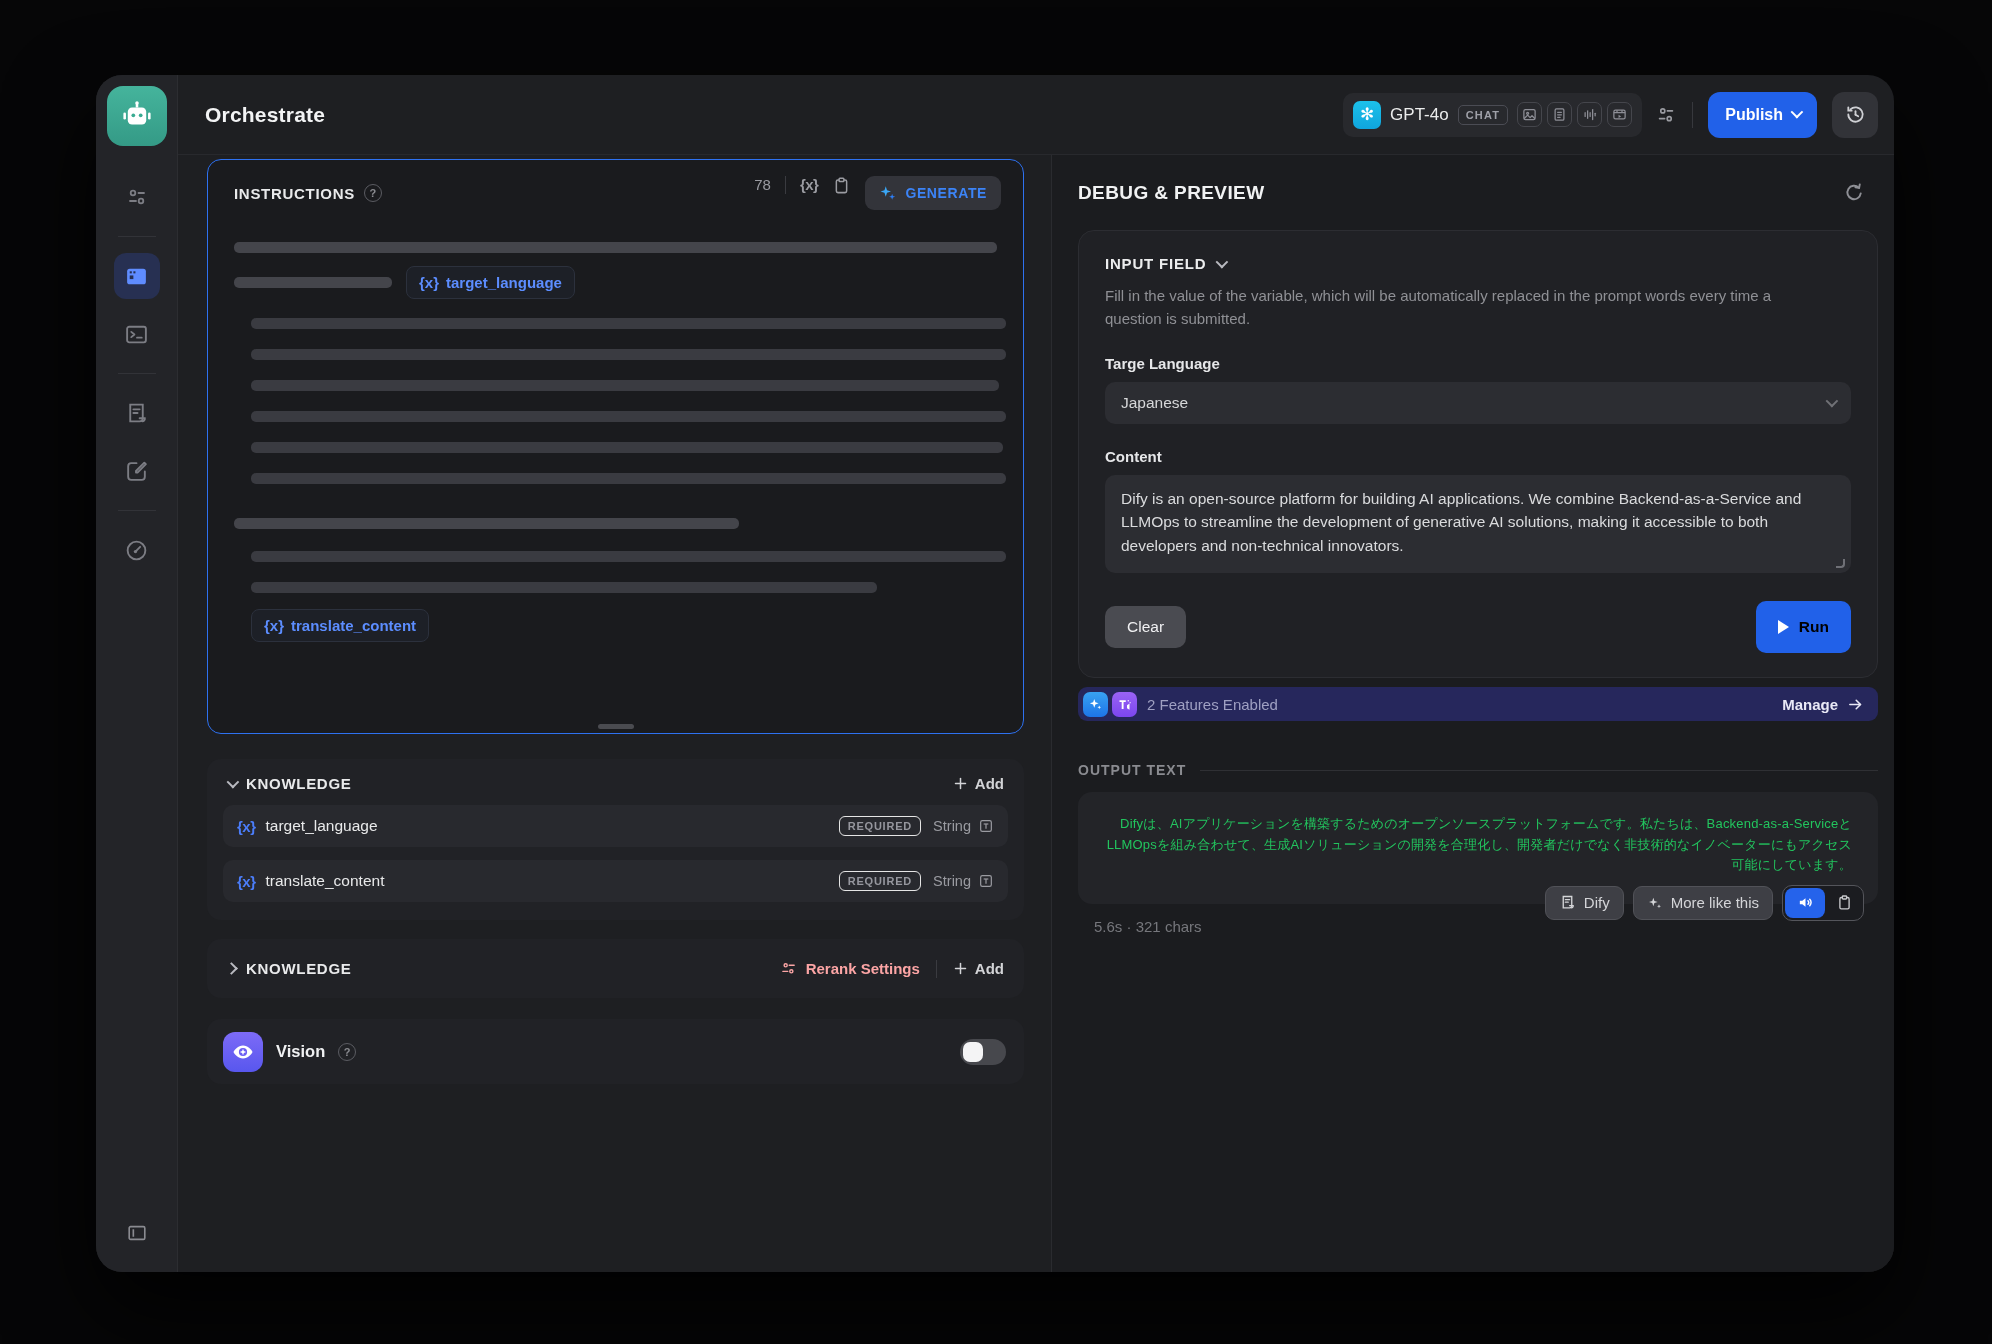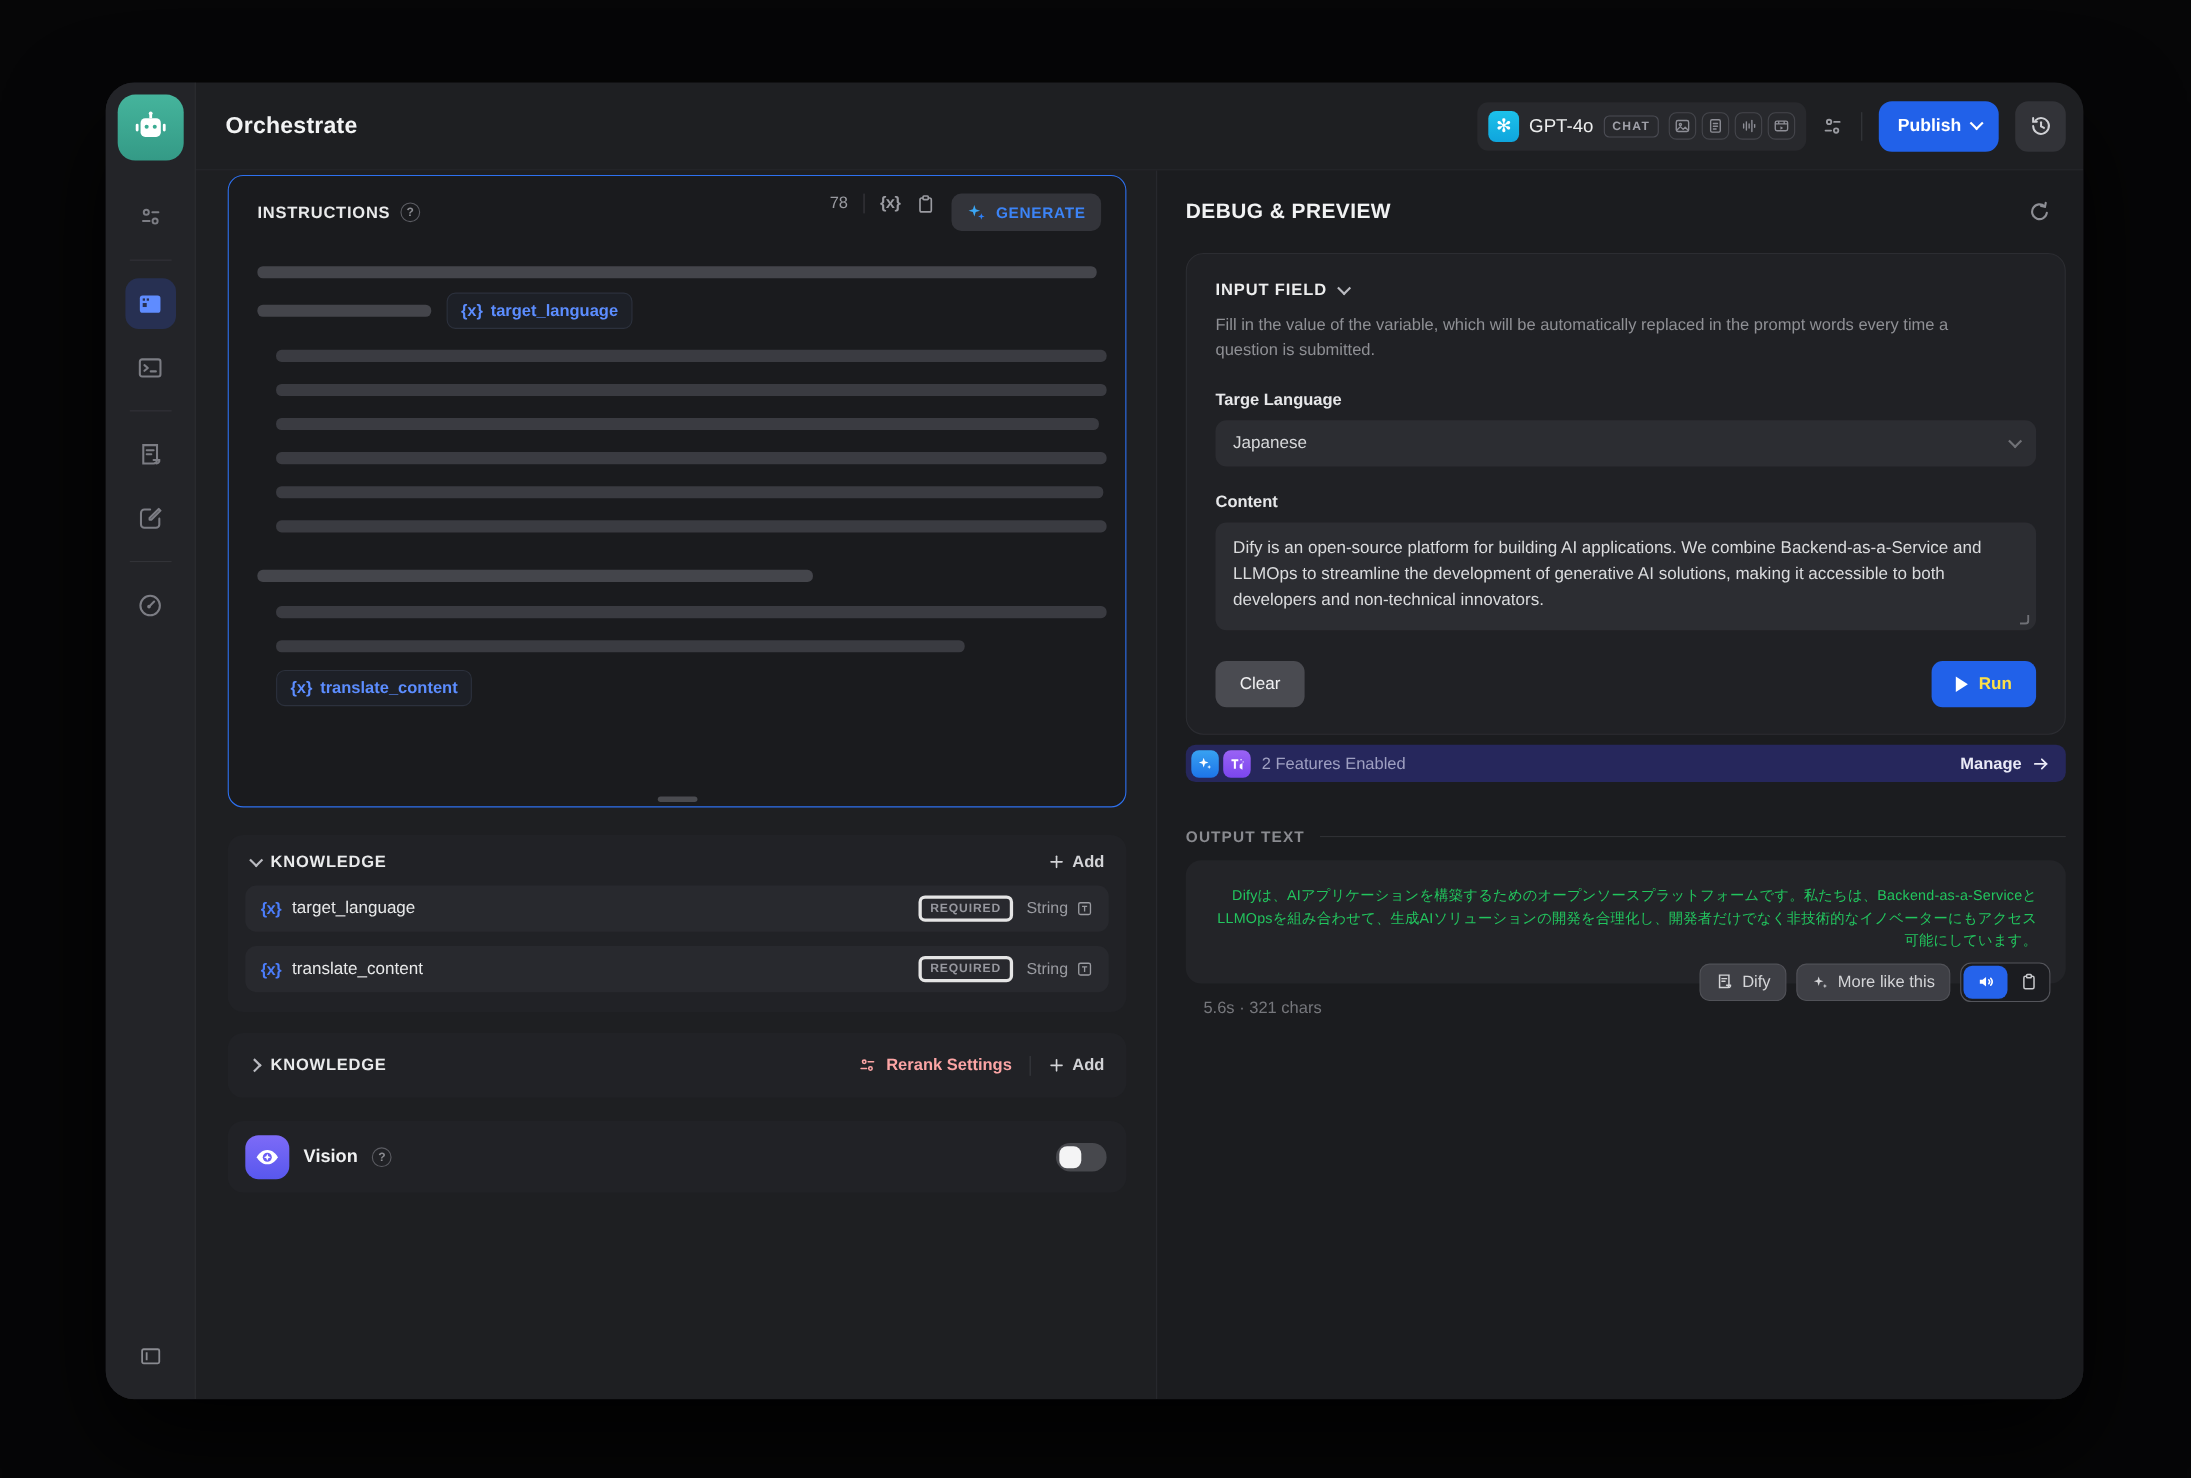--- a/index.html
+++ b/index.html
@@ -58,21 +58,21 @@
   .card{background:#212226;border-radius:14px;}
   .vars{margin-top:25px;padding:16px 16px 18px 16px;}
   .vars-head{display:flex;align-items:center;justify-content:space-between;padding:0 4px;}
   .vars-title{display:flex;align-items:center;gap:10px;color:#b9bac0;}
   .add-btn{display:flex;align-items:center;gap:7px;color:#d3d4d7;font-size:15px;font-weight:600;}
   .var-row{margin-top:13px;height:42px;background:#28292e;border-radius:10px;display:flex;align-items:center;justify-content:space-between;padding:0 14px;}
   .var-left{display:flex;align-items:center;gap:10px;}
   .var-x{color:#4b7dfa;font-size:15px;font-weight:700;letter-spacing:-.5px;}
   .var-name{color:#e8e9ea;font-size:15.5px;}
   .var-right{display:flex;align-items:center;gap:12px;}
-  .req-badge{border:3px solid #e5e5e5;border-radius:6px;color:#96979e;font-size:11px;font-weight:600;letter-spacing:.8px;padding:3px 8px;}
+  .req-badge{border:1px solid #e5e5e5;border-radius:6px;color:#96979e;font-size:11px;font-weight:600;letter-spacing:.8px;padding:3px 8px;}
   .type-wrap{display:flex;align-items:center;gap:7px;color:#9a9ba1;font-size:14.5px;}
   .knowledge{margin-top:19px;height:59px;display:flex;align-items:center;justify-content:space-between;padding:0 20px 0 20px;}
   .kn-left{display:flex;align-items:center;gap:10px;color:#b9bac0;}
   .kn-right{display:flex;align-items:center;gap:16px;}
   .rerank{display:flex;align-items:center;gap:9px;color:#fca5a5;font-size:15px;font-weight:600;}
   .vision{margin-top:21px;height:65px;display:flex;align-items:center;justify-content:space-between;padding:0 18px 0 16px;}
   .vis-left{display:flex;align-items:center;gap:13px;}
   .vis-icon{width:40px;height:40px;border-radius:12px;background:linear-gradient(180deg,#7d6bf7,#5857ee);display:flex;align-items:center;justify-content:center;}
   .vis-label{color:#f0f1f2;font-size:16.5px;font-weight:700;}
   .toggle{width:46px;height:26px;border-radius:13px;background:#47484d;position:relative;}
@@ -86,21 +86,21 @@
   .if-title{font-size:15px;font-weight:700;color:#ecedee;letter-spacing:.8px;}
   .if-desc{margin-top:12px;color:#8f9095;font-size:15px;line-height:1.55;max-width:96%;}
   .fld-label{margin-top:24px;color:#e6e7e9;font-size:15px;font-weight:700;}
   .select{margin-top:10px;height:42px;background:#2c2d32;border-radius:10px;display:flex;align-items:center;justify-content:space-between;padding:0 16px;}
   .select-value{color:#d6d7d9;font-size:15.5px;}
   .textarea{margin-top:10px;background:#2c2d32;border-radius:10px;padding:12px 16px 16px 16px;position:relative;}
   .textarea p{margin:0;color:#dadbdd;font-size:15.5px;line-height:1.52;}
   .resize-grip{position:absolute;right:6px;bottom:5px;width:9px;height:9px;border-right:2px solid #6f7076;border-bottom:2px solid #6f7076;border-bottom-right-radius:4px;}
   .if-actions{margin-top:28px;display:flex;align-items:center;justify-content:space-between;}
   .clear-btn{background:#4a4b51;border-radius:10px;height:42px;padding:0 22px;display:flex;align-items:center;color:#f0f0f2;font-size:15.5px;}
-  .run-btn{background:#2161e9;border-radius:10px;height:42px;padding:0 22px;display:flex;align-items:center;gap:10px;color:#fde047;font-size:15.5px;font-weight:600;}
+  .run-btn{background:#2161e9;border-radius:10px;height:52px;padding:0 22px;display:flex;align-items:center;gap:10px;color:#000000;font-size:15.5px;font-weight:600;}
   .play-tri{width:0;height:0;border-left:11px solid #fff;border-top:7px solid transparent;border-bottom:7px solid transparent;}
   .features-bar{margin-top:9px;height:34px;background:#26275c;border-radius:9px;display:flex;align-items:center;justify-content:space-between;padding:0 14px 0 5px;}
   .fb-left{display:flex;align-items:center;gap:10px;}
   .fb-icons{display:flex;gap:4px;}
   .fb-ic{width:25px;height:25px;border-radius:7px;display:flex;align-items:center;justify-content:center;color:#fff;}
   .fb-ic.blue{background:linear-gradient(180deg,#38a2f2,#1d74e8);}
   .fb-ic.purple{background:linear-gradient(180deg,#9a63f5,#7b46ee);font-size:12px;font-weight:700;}
   .fb-label{color:#9fa0c2;font-size:15px;}
   .manage{display:flex;align-items:center;gap:9px;color:#e9e9f6;font-size:15px;font-weight:600;}
   .out-label-row{margin-top:41px;display:flex;align-items:center;gap:14px;}

